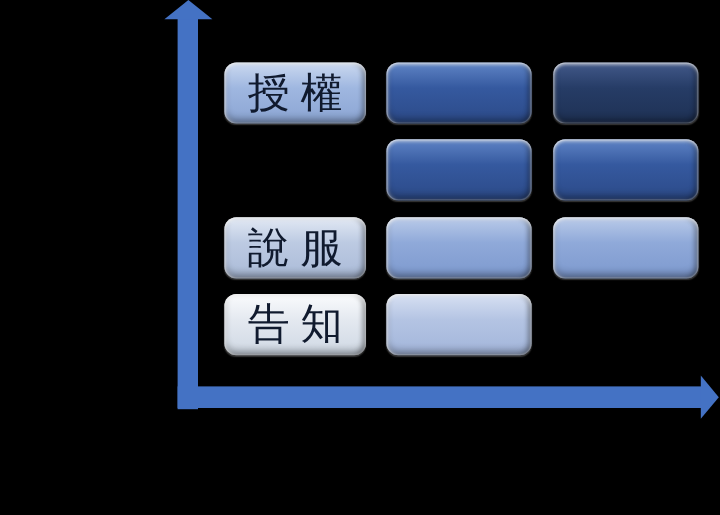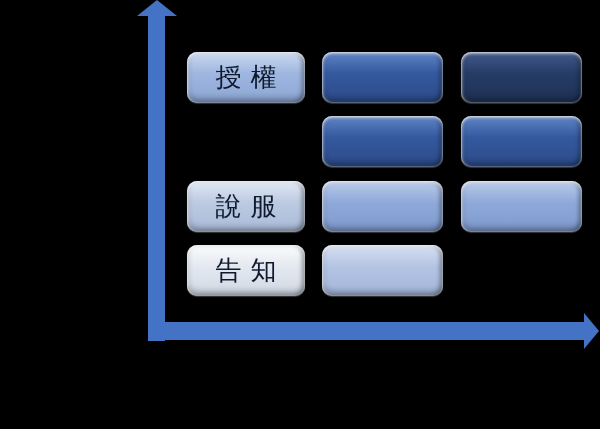--- a/index.html
+++ b/index.html
@@ -48,21 +48,21 @@
       inset 0 0 0 1px rgba(255,255,255,.28),
       0 1px 1px rgba(255,255,255,.22);
   }
   .c0{left:187px;width:118px;}
   .c1{left:322px;width:121px;}
   .c2{left:461px;width:121px;}
 
   .box .txt{
     display:flex;align-items:center;justify-content:center;
     width:100%;height:100%;
-    font-size:26px;letter-spacing:9px;padding-left:9px;box-sizing:border-box;
+    font-size:35px;letter-spacing:9px;padding-left:9px;box-sizing:border-box;
     color:var(--p-text);
     border-radius:12px;
   }
 
   .tone-label-r1{--hi:var(--p-label-r1-hi);--base:var(--p-label-r1);--lo:var(--p-label-r1-lo);}
   .tone-label-r2{--hi:var(--p-label-r2-hi);--base:var(--p-label-r2);--lo:var(--p-label-r2-lo);}
   .tone-label-r3{--hi:var(--p-label-r3-hi);--base:var(--p-label-r3);--lo:var(--p-label-r3-lo);}
   .tone-label-r4{--hi:var(--p-label-r4-hi);--base:var(--p-label-r4);--lo:var(--p-label-r4-lo);}
   .tone-medium{--hi:var(--p-medium-hi);--base:var(--p-medium);--lo:var(--p-medium-lo);}
   .tone-dark{--hi:var(--p-dark-hi);--base:var(--p-dark);--lo:var(--p-dark-lo);}

